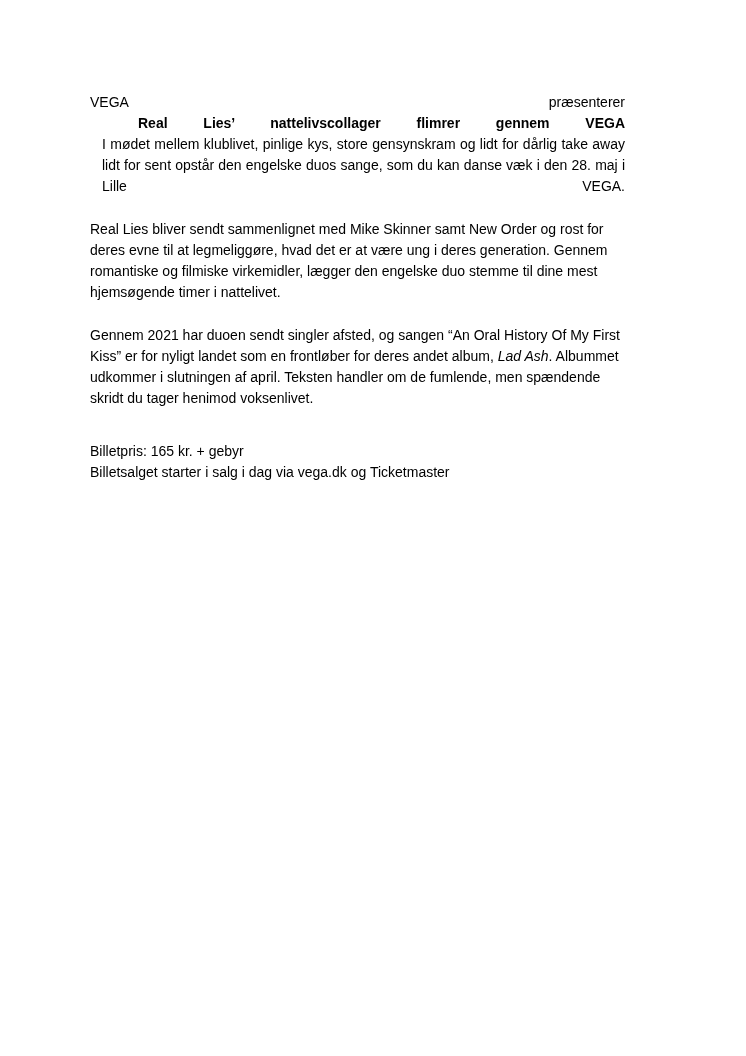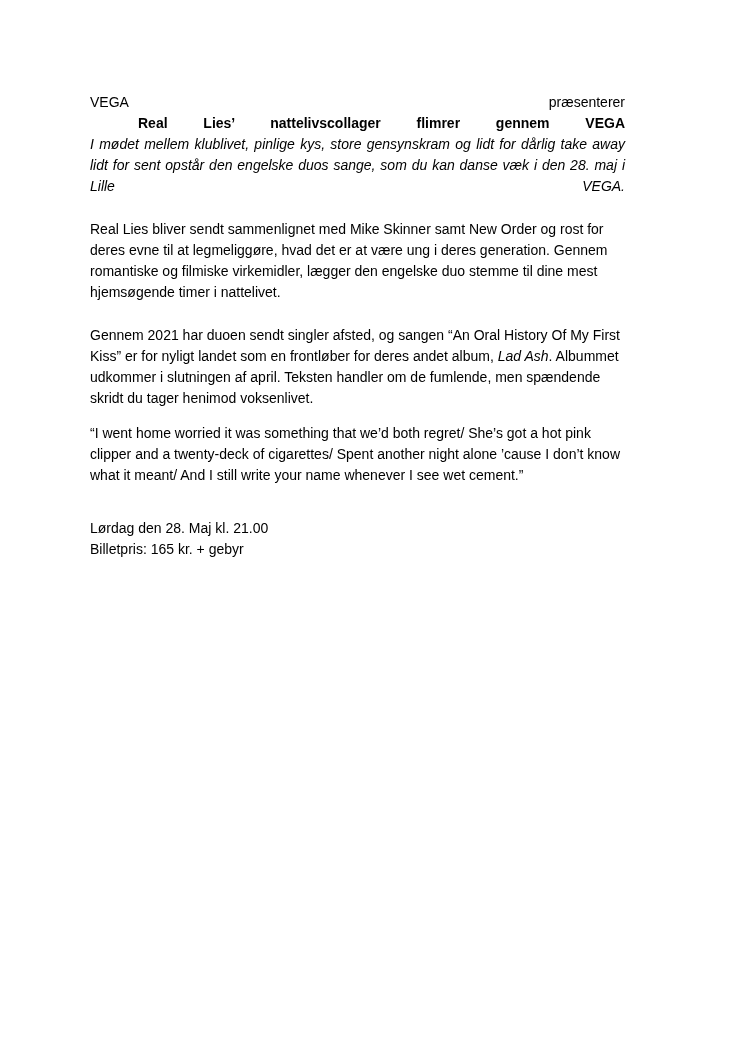--- a/index.html
+++ b/index.html
@@ -23,25 +23,25 @@
     display: flex;
     justify-content: space-between;
   }
   .headline {
     font-weight: bold;
     text-align: justify;
     text-align-last: justify;
     margin-left: 48px;
   }
   .intro {
-    font-style: italic;
     font-weight: 500;
     text-align: justify;
     text-align-last: justify;
     margin-bottom: 22px;
+    margin-left: 12px;
   }
   .para {
     margin-bottom: 14px;
   }
   .justify {
     text-align: justify;
   }
   .spacer-sm { height: 8px; }
   .spacer-md { height: 18px; }
   .facts-heading {
@@ -63,22 +63,21 @@
 
   <div class="intro">I mødet mellem klublivet, pinlige kys, store gensynskram og lidt for dårlig take away lidt for sent opstår den engelske duos sange, som du kan danse væk i den 28. maj i Lille VEGA.</div>
 
 
   <p class="para">Real Lies bliver sendt sammenlignet med Mike Skinner samt New Order og rost for deres evne til at legmeliggøre, hvad det er at være ung i deres generation. Gennem romantiske og filmiske virkemidler, lægger den engelske duo stemme til dine mest hjemsøgende timer i nattelivet.</p>
 
   <div class="spacer-sm"></div>
 
   <p class="para"><span>Gennem 2021 har duoen sendt singler afsted, og sangen “An Oral History Of My First Kiss” er for nyligt landet som en frontløber for deres andet album, </span><em>Lad Ash</em><span>. Albummet udkommer i slutningen af april. Teksten handler om de fumlende, men spændende skridt du tager henimod voksenlivet.</span></p>
 
-  <p class="para">“I went home worried it was something that we’d both regret/ She’s got a hot pink clipper and a twenty-deck of cigarettes/ Spent another night alone ’cause I don’t know what it meant/ And I still write your name whenever I see wet cement.”</p>
 
   <div class="spacer-md"></div>
 
   <div class="facts">
-    <div>Lørdag den 28. Maj kl. 21.00</div>
     <div>Billetpris: 165 kr. + gebyr</div>
+    <div>Billetsalget starter i salg i dag via vega.dk og Ticketmaster</div>
   </div>
 
 </div>
 
 </body></html>

